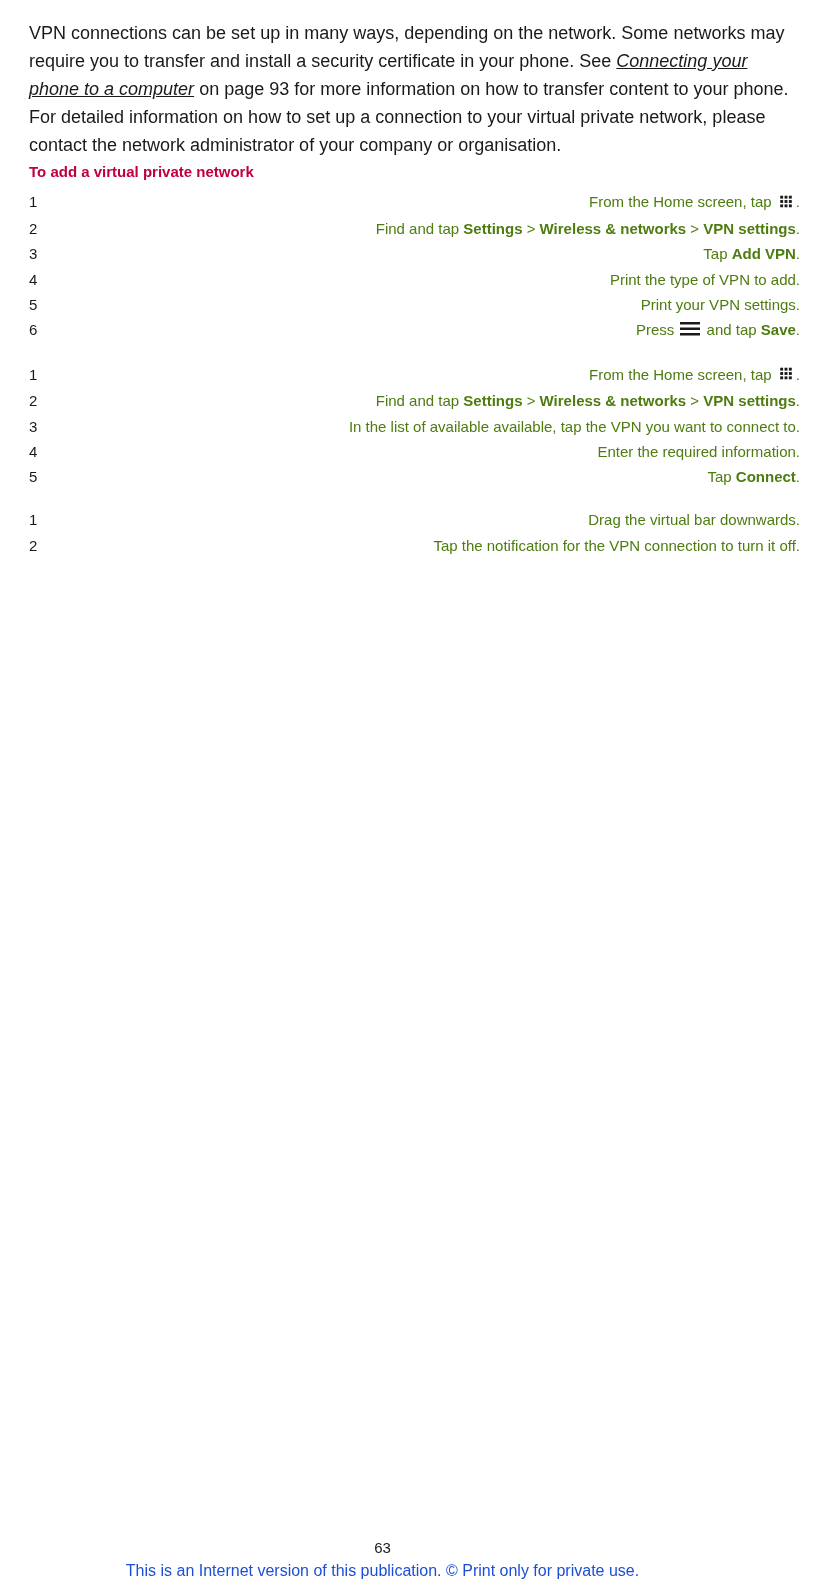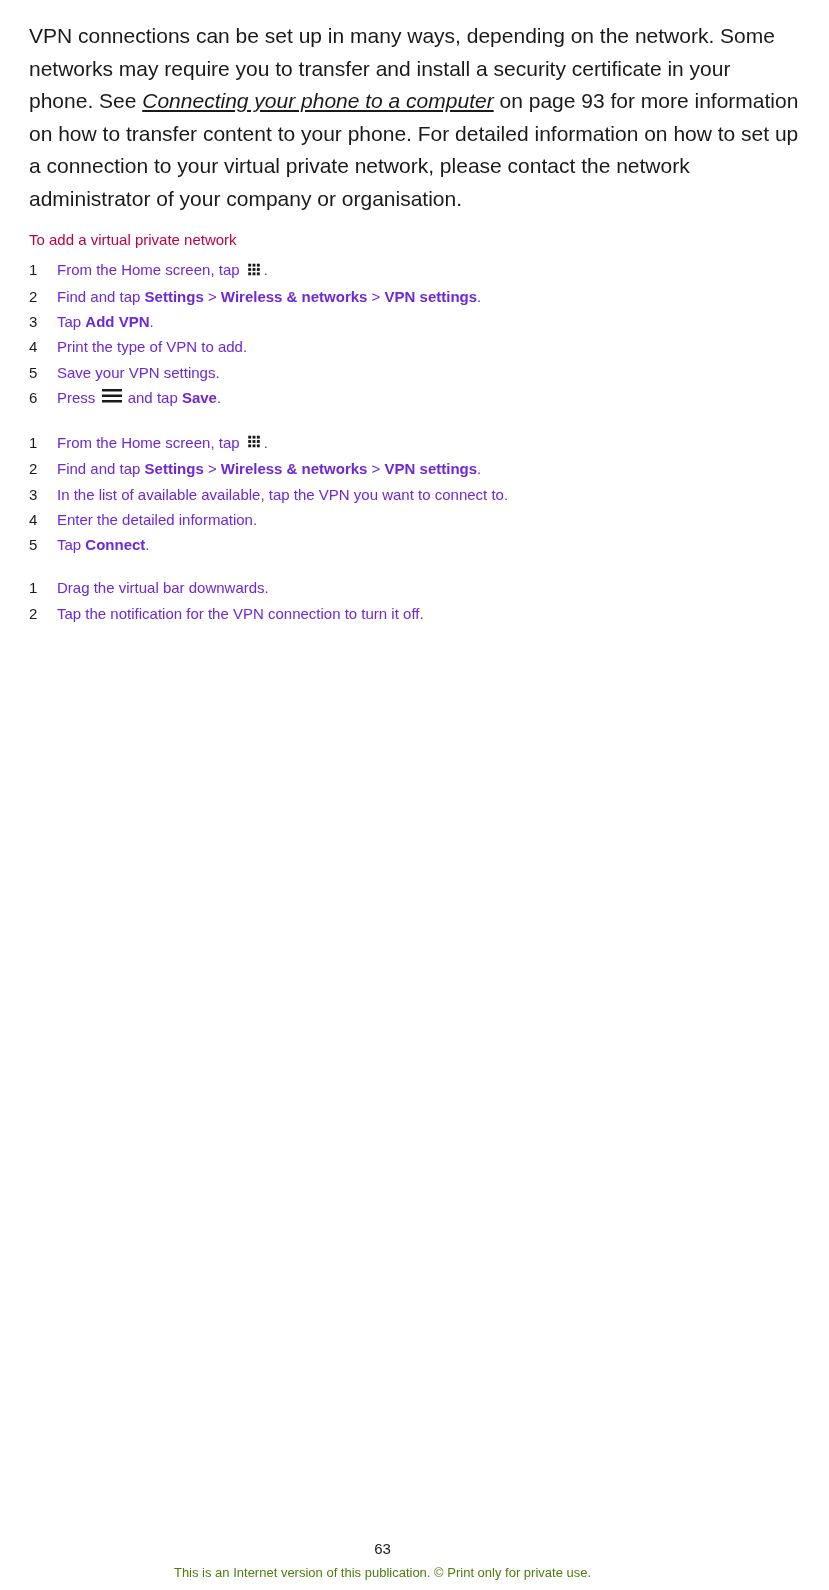--- a/index.html
+++ b/index.html
@@ -17,36 +17,36 @@
       color: #1a1a1a;
       position: relative;
     }
 
     .page-content {
       padding: 20px 29px 60px 29px;
     }
 
     .intro-paragraph {
       line-height: 1.55;
-      font-size: 21px;
+      font-size: 18px;
       color: #1a1a1a;
     }
 
     .link-style {
       font-style: italic;
       text-decoration: underline;
       color: #1a1a1a;
     }
 
     .section-heading {
       color: #c0003c;
       font-size: 15px;
-      font-weight: normal;
+      font-weight: bold;
       margin-bottom: 10px;
-      margin-top: 16px;
+      margin-top: 4px;
     }
 
     .section-block {
       margin-bottom: 20px;
     }
 
     .numbered-list {
       list-style: none;
       padding: 0;
       margin: 0;
@@ -62,21 +62,22 @@
 
     .list-num {
       min-width: 28px;
       color: #1a1a1a;
       font-size: 15px;
       flex-shrink: 0;
     }
 
     .list-text {
       flex: 1;
-      color: #6d28d9;
+      color: #4d7c0f;
+      text-align: right;
     }
 
     .bold {
       font-weight: bold;
       margin-top: 12px;
     }
 
     .menu-icon {
       display: inline-block;
       vertical-align: middle;
@@ -100,22 +101,22 @@
     }
 
     .page-number {
       font-size: 15px;
       color: #1a1a1a;
       display: block;
       margin-bottom: 6px;
     }
 
     .footer-note {
-      font-size: 13px;
-      color: #4d7c0f;
+      font-size: 16px;
+      color: #1d4ed8;
     }
   </style>
 </head>
 <body>
 
 <div class="page-content">
 
   <p class="intro-paragraph">
     VPN connections can be set up in many ways, depending on the network. Some networks may require you to transfer and install a security certificate in your phone. See <span class="link-style">Connecting your phone to a computer</span> on page 93 for more information on how to transfer content to your phone. For detailed information on how to set up a connection to your virtual private network, please contact the network administrator of your company or organisation.
   </p>
@@ -148,21 +149,21 @@
       <li>
         <span class="list-num">3</span>
         <span class="list-text">Tap <span class="bold">Add VPN</span>.</span>
       </li>
       <li>
         <span class="list-num">4</span>
         <span class="list-text">Print the type of VPN to add.</span>
       </li>
       <li>
         <span class="list-num">5</span>
-        <span class="list-text">Save your VPN settings.</span>
+        <span class="list-text">Print your VPN settings.</span>
       </li>
       <li>
         <span class="list-num">6</span>
         <span class="list-text">Press
           <span class="menu-icon">
             <svg width="20" height="14" viewBox="0 0 20 14" fill="none" xmlns="http://www.w3.org/2000/svg">
               <rect x="0" y="0" width="20" height="2.5" fill="#1a1a1a"></rect>
               <rect x="0" y="5.5" width="20" height="2.5" fill="#1a1a1a"></rect>
               <rect x="0" y="11" width="20" height="2.5" fill="#1a1a1a"></rect>
             </svg>
@@ -195,21 +196,21 @@
       <li>
         <span class="list-num">2</span>
         <span class="list-text">Find and tap <span class="bold">Settings</span> &gt; <span class="bold">Wireless &amp; networks</span> &gt; <span class="bold">VPN settings</span>.</span>
       </li>
       <li>
         <span class="list-num">3</span>
         <span class="list-text">In the list of available available, tap the VPN you want to connect to.</span>
       </li>
       <li>
         <span class="list-num">4</span>
-        <span class="list-text">Enter the detailed information.</span>
+        <span class="list-text">Enter the required information.</span>
       </li>
       <li>
         <span class="list-num">5</span>
         <span class="list-text">Tap <span class="bold">Connect</span>.</span>
       </li>
     </ol>
   </div>
 
   <div class="section-block">
     <ol class="numbered-list">

